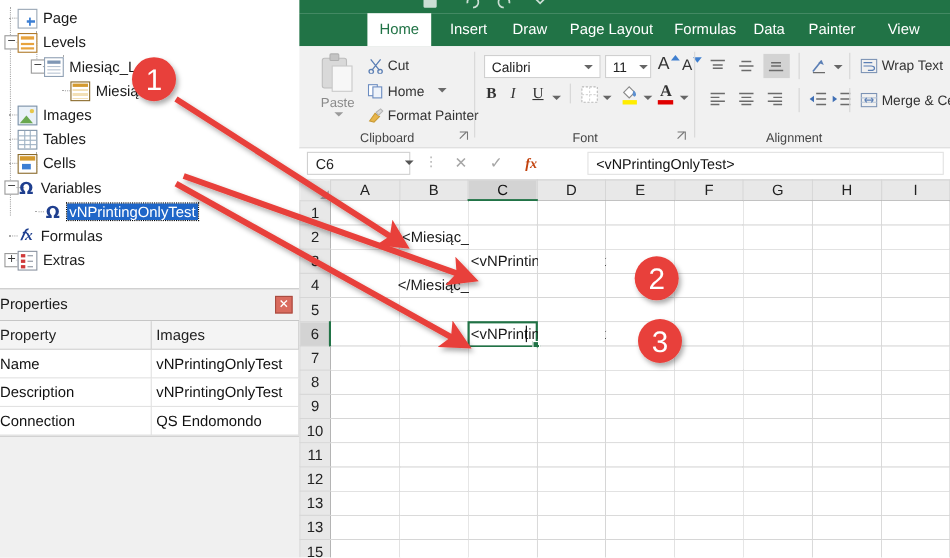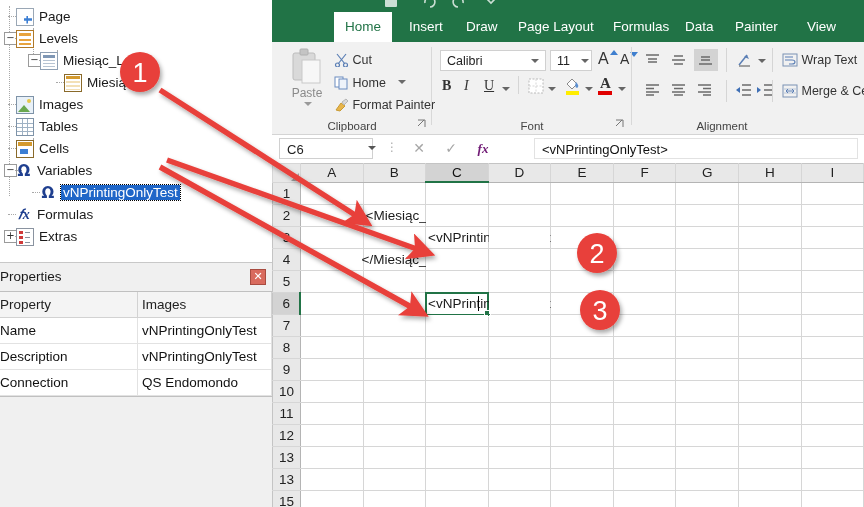--- a/index.html
+++ b/index.html
@@ -92,21 +92,21 @@
   .rbtn{position:absolute;font-size:12.5px;color:#333;white-space:nowrap;cursor:pointer;}
   
   #fbar{position:absolute;left:0;top:135px;width:592px;height:28px;background:#fff;
         border-bottom:1px solid #d4d4d4;}
   #namebox{position:absolute;left:7px;top:3px;width:94px;height:21px;border:1px solid #d0d0d0;
         background:#fff;font-size:13px;line-height:21px;padding-left:7px;box-sizing:border-box;color:#222;}
   #namebox-arrow{position:absolute;left:96px;top:11px;width:0;height:0;border-left:4px solid transparent;
         border-right:4px solid transparent;border-top:4px solid #555;}
   #fbtns{position:absolute;left:120px;top:3px;height:21px;width:140px;}
   .fbtn{position:absolute;top:0;height:21px;line-height:21px;text-align:center;font-size:14px;color:#a6a6a6;cursor:pointer;}
-  #fxmark{font-family:"Liberation Serif",serif;font-style:italic;color:#701a75;font-size:13px;font-weight:bold;}
+  #fxmark{font-family:"Liberation Serif",serif;font-style:italic;color:#c2410c;font-size:13px;font-weight:bold;}
   #fvalue{position:absolute;left:262px;top:3px;right:6px;height:21px;border:1px solid #e2e2e2;
         background:#fff;font-size:13px;line-height:21px;padding-left:7px;box-sizing:border-box;color:#111;}
   
   #gridwrap{position:absolute;left:0;top:163px;width:592px;height:344px;background:#fff;overflow:hidden;}
   #grid{border-collapse:collapse;table-layout:fixed;}
   #grid th,#grid td{border:1px solid #d6d6d6;font-size:13.5px;font-weight:normal;padding:0;}
   #grid th.colh{background:#e8e8e8;height:17px;text-align:center;color:#222;
       border-top:1px solid #c4c4c4;border-bottom:1px solid #b4b4b4;}
   #grid th.colh.sel{background:#d3d3d3;border-bottom:2px solid #217346;color:#111;}
   #grid th.rowh{background:#e8e8e8;width:27px;text-align:center;color:#222;

